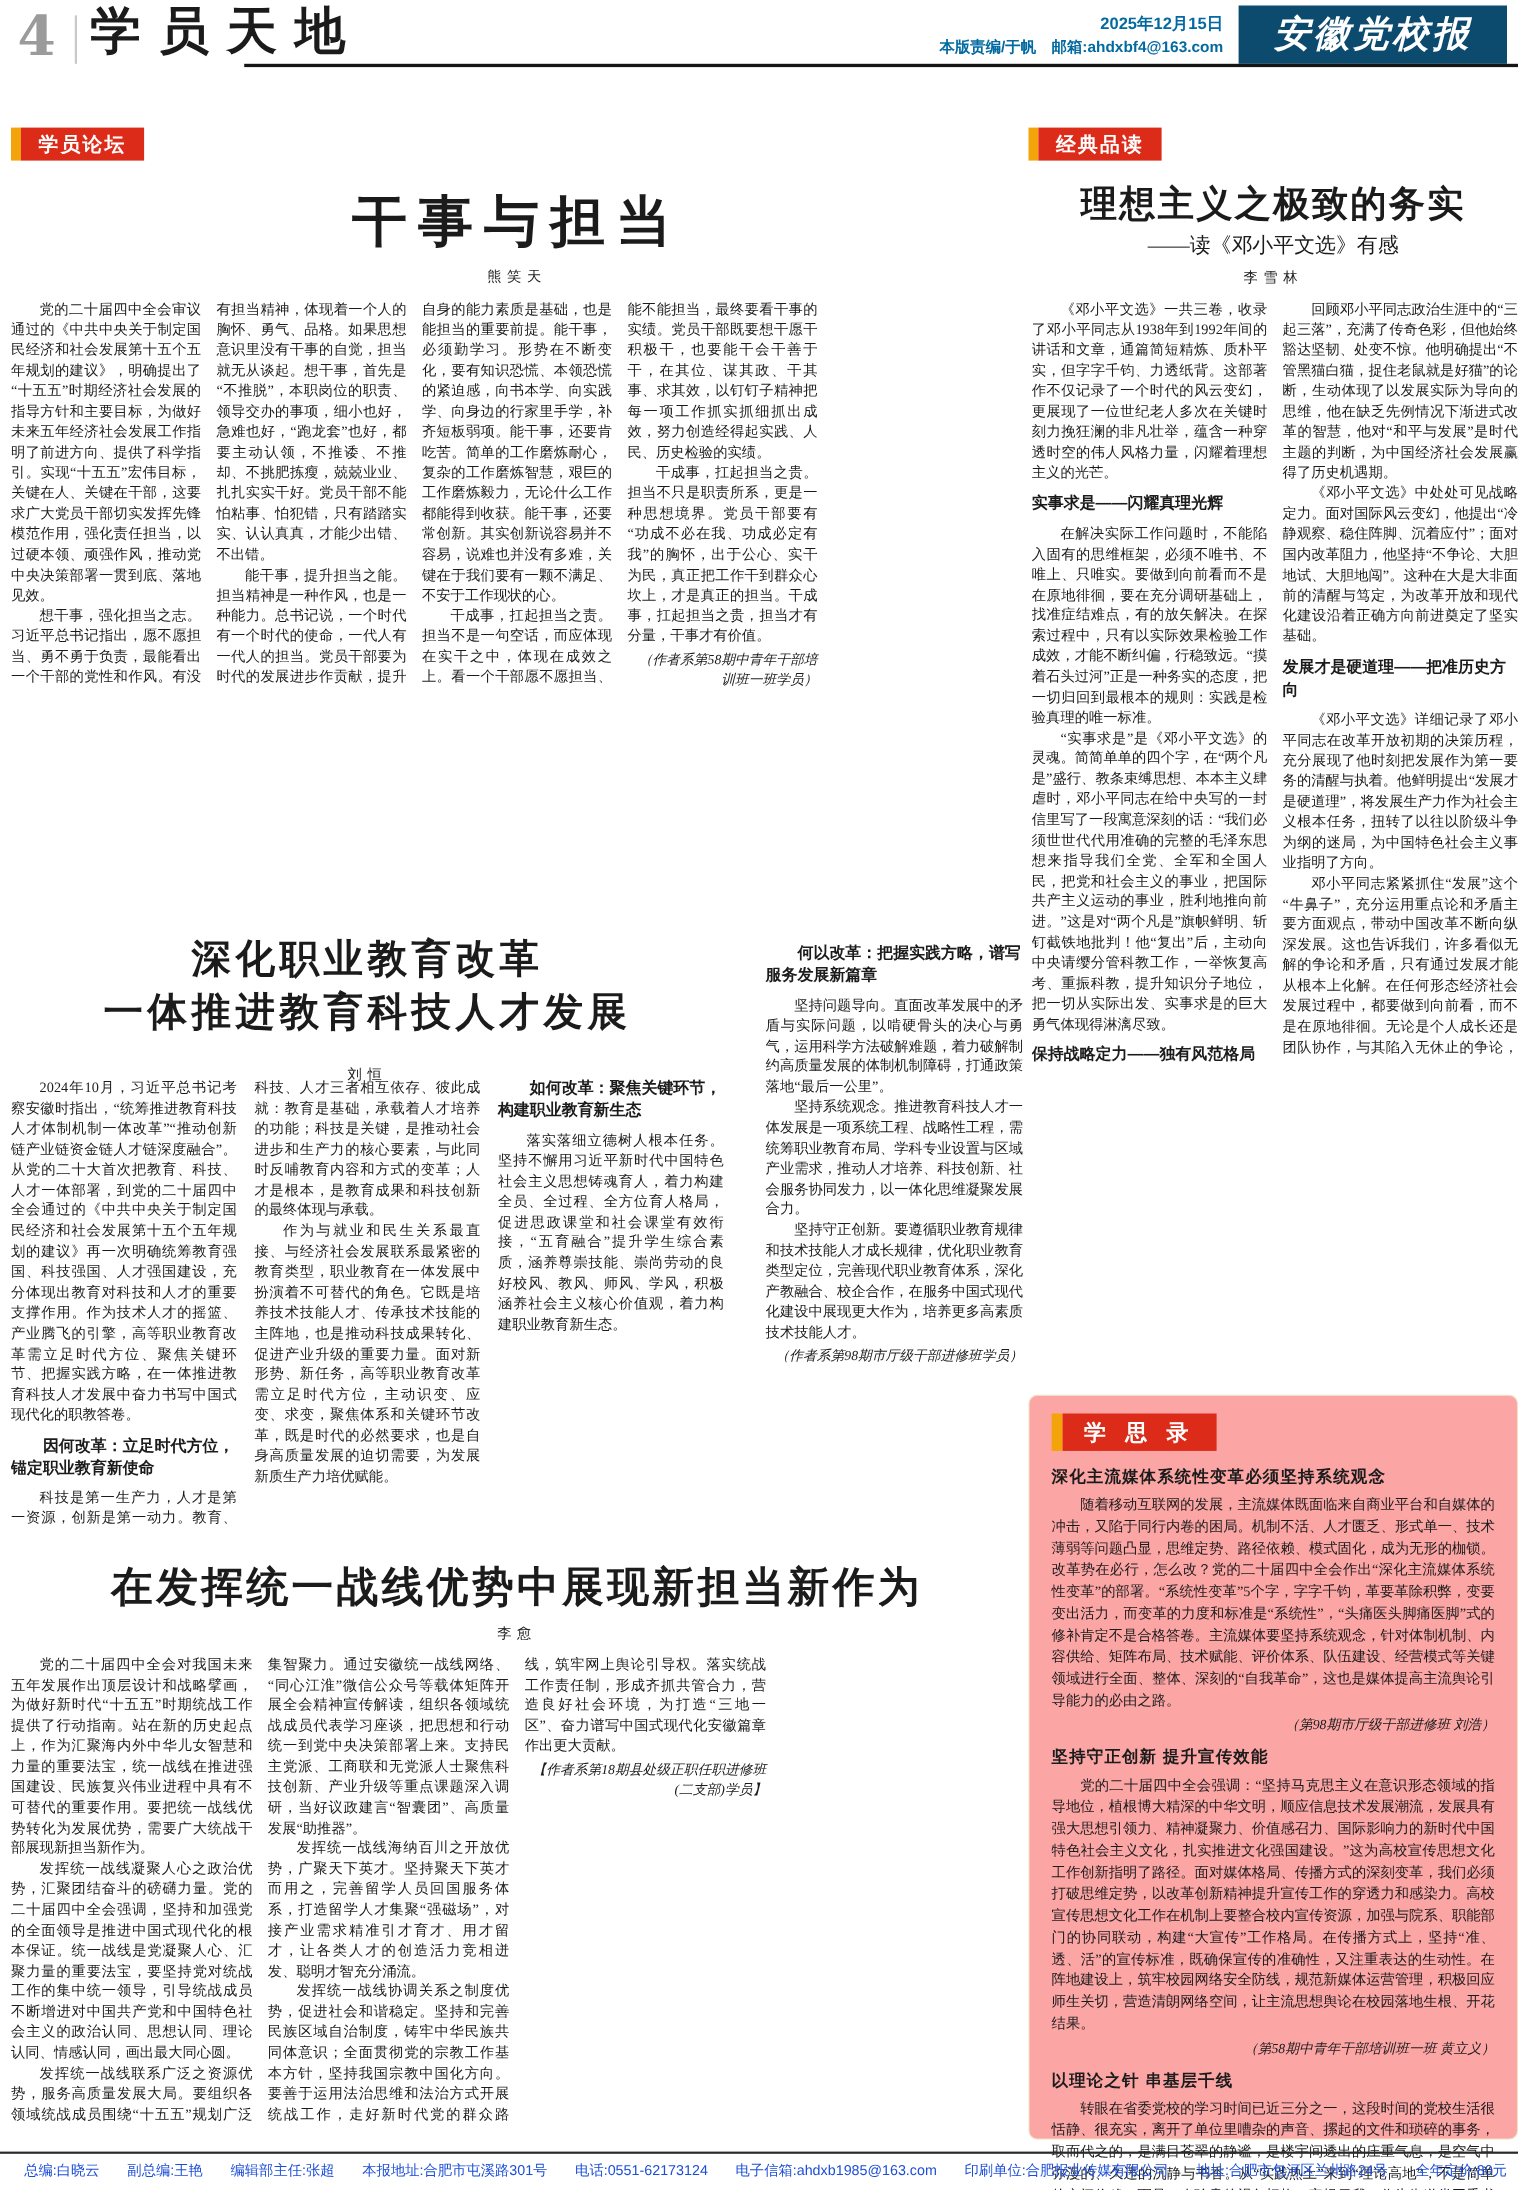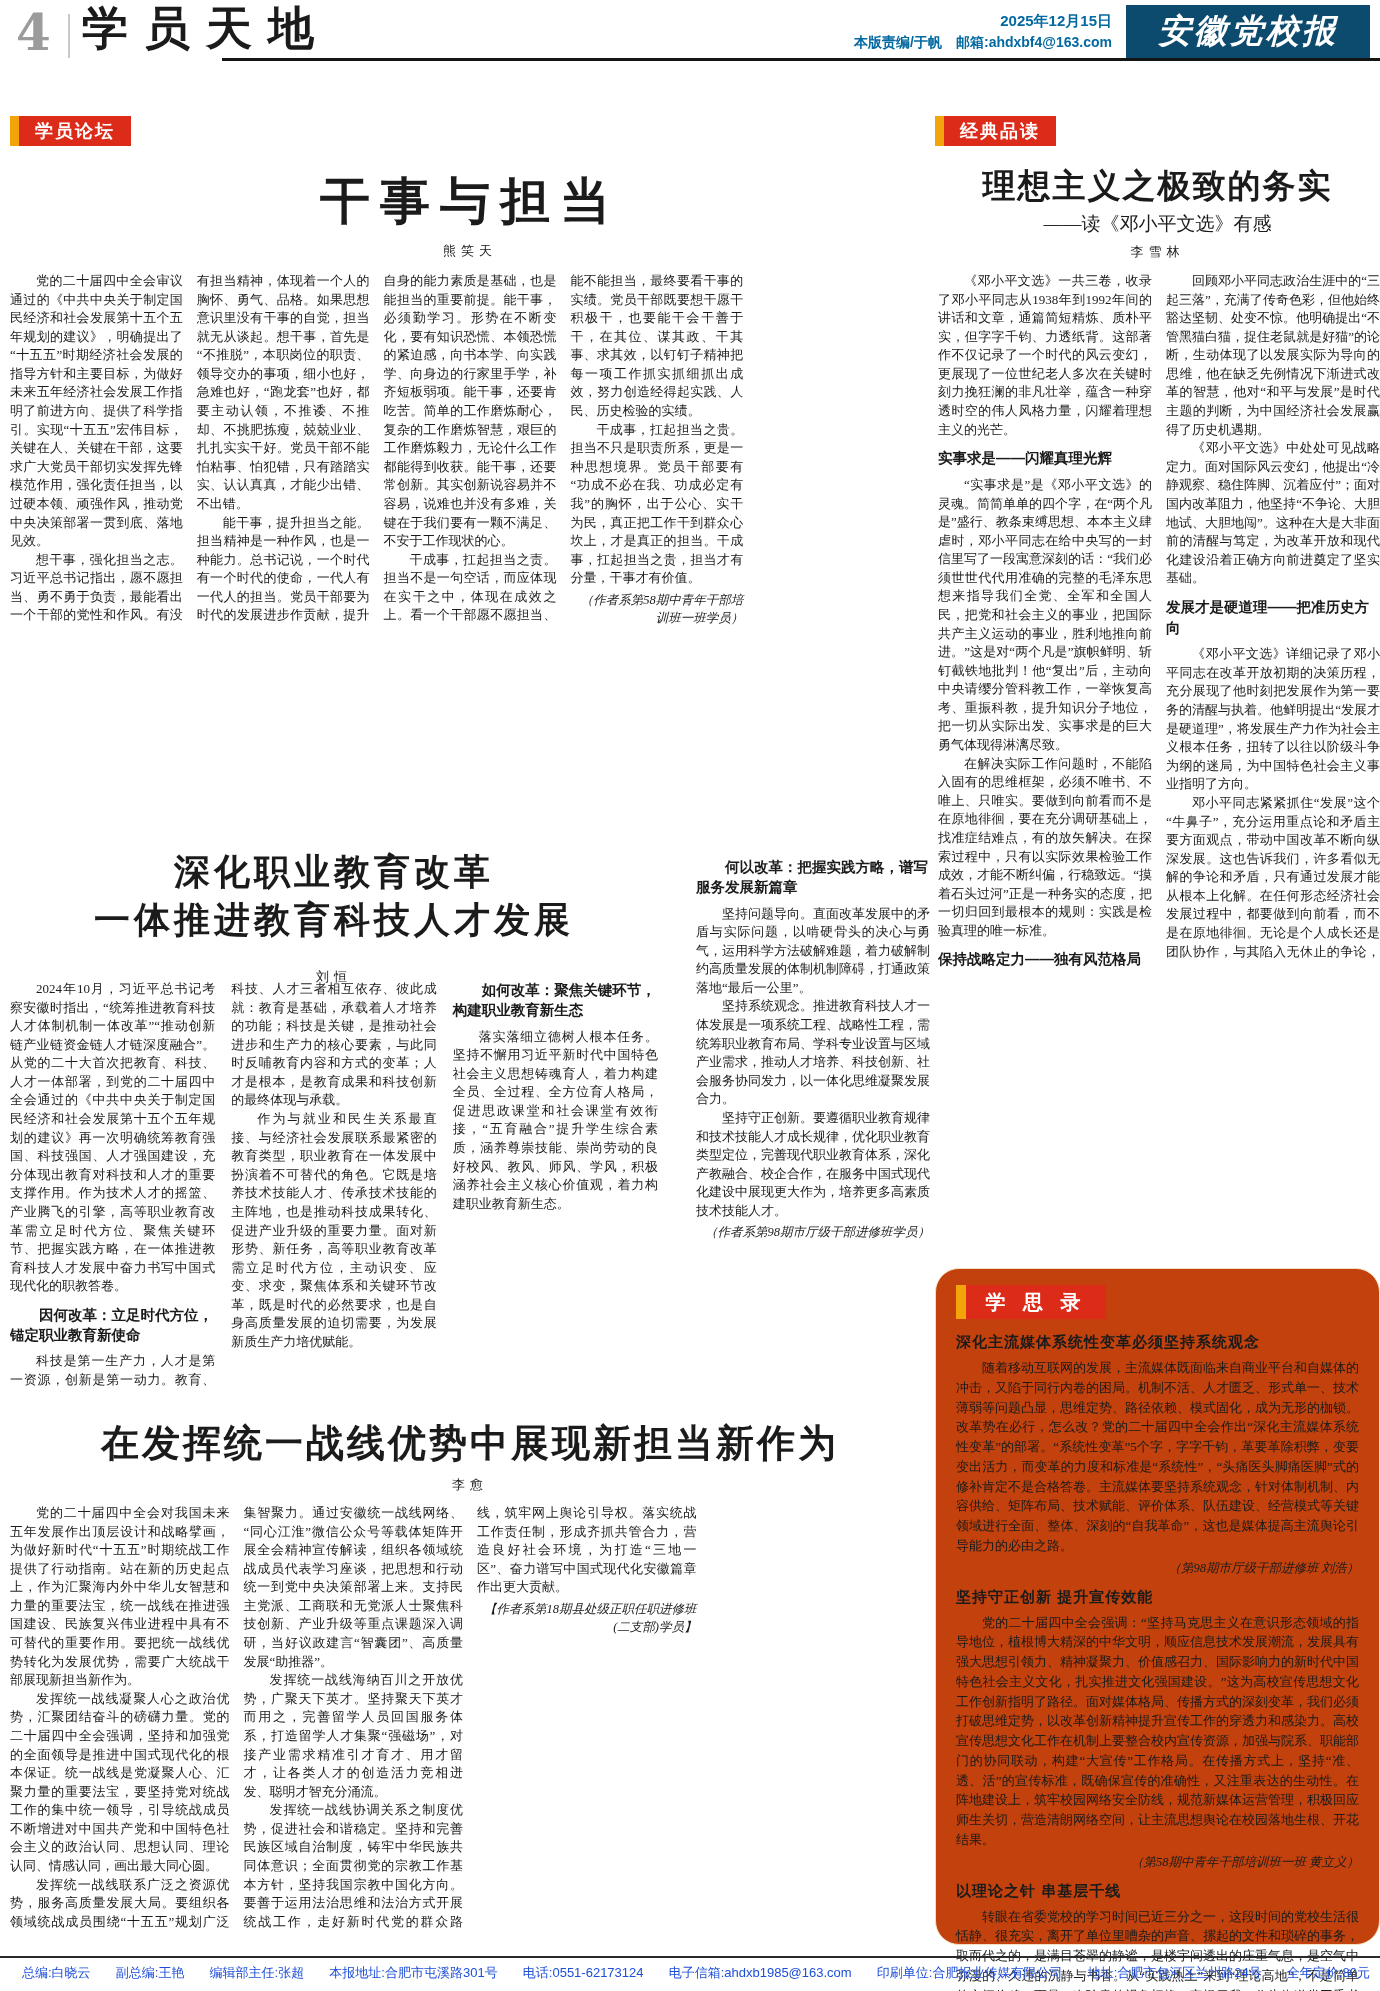--- a/index.html
+++ b/index.html
@@ -31,22 +31,22 @@
   .body{position:absolute;overflow:hidden;text-align:justify;font-size:13px;line-height:1.43;
         column-fill:auto;}
   .blk{margin:0;}
   .blk.p{text-indent:2em;}
   .blk.h{font-family:"Liberation Sans","DejaVu Sans",sans-serif;font-weight:700;text-align:left;
          font-size:14.5px;margin:9px 0 7px;}
   .blk.hl{font-family:"Liberation Sans","DejaVu Sans",sans-serif;font-weight:700;text-align:left;
           text-indent:2em;font-size:14.5px;margin:9px 0 7px;line-height:1.4;}
   .blk.attr{text-align:right;font-style:italic;font-size:12.5px;margin-top:4px;}
   
-  .study-box{position:absolute;left:935px;top:1268px;width:445px;height:677px;background:#c2410c;
-             border:1px solid #f1e0bf;border-radius:24px;box-sizing:border-box;padding:16px 20px 10px 20px;}
+  .study-box{position:absolute;left:935px;top:1268px;width:445px;height:677px;background:#fca5a5;
+             border:1px solid #f1e0bf;border-radius:8px;box-sizing:border-box;padding:16px 20px 10px 20px;}
   .study-tag{position:relative;display:flex;height:34px;width:150px;margin-bottom:14px;}
   .study-tag .ybar{width:10px;background:#f3a40b;}
   .study-tag .rbox{flex:1;background:#dc2b18;color:#fff;display:flex;align-items:center;justify-content:center;
                    font-family:"Liberation Sans","DejaVu Sans",sans-serif;font-size:20px;font-weight:700;letter-spacing:6px;}
   .study-item{margin-bottom:10px;}
   .study-item .ti{font-family:"Liberation Sans","DejaVu Sans",sans-serif;font-weight:700;font-size:15px;
                   margin:6px 0 6px;letter-spacing:1px;}
   .study-item p{margin:0;text-indent:2em;text-align:justify;font-size:13px;line-height:1.52;}
   .study-item .at{text-align:right;font-style:italic;font-size:12.5px;margin-top:3px;text-indent:0;}
   
@@ -93,22 +93,22 @@
     <div class="rbox">经典品读</div>
   </div>
 
   <div class="a-title" style="left:935px;top:166px;width:445px;font-size:33px;letter-spacing:2px;">理想主义之极致的务实</div>
   <div class="a-title" style="left:935px;top:212px;width:445px;font-size:19px;font-weight:400;">——读《邓小平文选》有感</div>
   <div class="a-author" style="left:935px;top:243px;width:445px;">李雪林</div>
   <div class="body" style="left:938px;top:272px;width:442px;height:702px;column-count:2;column-gap:14px;">
 
   <p class="blk p">《邓小平文选》一共三卷，收录了邓小平同志从1938年到1992年间的讲话和文章，通篇简短精炼、质朴平实，但字字千钧、力透纸背。这部著作不仅记录了一个时代的风云变幻，更展现了一位世纪老人多次在关键时刻力挽狂澜的非凡壮举，蕴含一种穿透时空的伟人风格力量，闪耀着理想主义的光芒。</p>
       <p class="blk h">实事求是——闪耀真理光辉</p>
+      <p class="blk p">在解决实际工作问题时，不能陷入固有的思维框架，必须不唯书、不唯上、只唯实。要做到向前看而不是在原地徘徊，要在充分调研基础上，找准症结难点，有的放矢解决。在探索过程中，只有以实际效果检验工作成效，才能不断纠偏，行稳致远。“摸着石头过河”正是一种务实的态度，把一切归回到最根本的规则：实践是检验真理的唯一标准。</p>
       <p class="blk p">“实事求是”是《邓小平文选》的灵魂。简简单单的四个字，在“两个凡是”盛行、教条束缚思想、本本主义肆虐时，邓小平同志在给中央写的一封信里写了一段寓意深刻的话：“我们必须世世代代用准确的完整的毛泽东思想来指导我们全党、全军和全国人民，把党和社会主义的事业，把国际共产主义运动的事业，胜利地推向前进。”这是对“两个凡是”旗帜鲜明、斩钉截铁地批判！他“复出”后，主动向中央请缨分管科教工作，一举恢复高考、重振科教，提升知识分子地位，把一切从实际出发、实事求是的巨大勇气体现得淋漓尽致。</p>
-      <p class="blk p">在解决实际工作问题时，不能陷入固有的思维框架，必须不唯书、不唯上、只唯实。要做到向前看而不是在原地徘徊，要在充分调研基础上，找准症结难点，有的放矢解决。在探索过程中，只有以实际效果检验工作成效，才能不断纠偏，行稳致远。“摸着石头过河”正是一种务实的态度，把一切归回到最根本的规则：实践是检验真理的唯一标准。</p>
       <p class="blk h">保持战略定力——独有风范格局</p>
       <p class="blk p">回顾邓小平同志政治生涯中的“三起三落”，充满了传奇色彩，但他始终豁达坚韧、处变不惊。他明确提出“不管黑猫白猫，捉住老鼠就是好猫”的论断，生动体现了以发展实际为导向的思维，他在缺乏先例情况下渐进式改革的智慧，他对“和平与发展”是时代主题的判断，为中国经济社会发展赢得了历史机遇期。</p>
       <p class="blk p">《邓小平文选》中处处可见战略定力。面对国际风云变幻，他提出“冷静观察、稳住阵脚、沉着应付”；面对国内改革阻力，他坚持“不争论、大胆地试、大胆地闯”。这种在大是大非面前的清醒与笃定，为改革开放和现代化建设沿着正确方向前进奠定了坚实基础。</p>
       <p class="blk h">发展才是硬道理——把准历史方向</p>
       <p class="blk p">《邓小平文选》详细记录了邓小平同志在改革开放初期的决策历程，充分展现了他时刻把发展作为第一要务的清醒与执着。他鲜明提出“发展才是硬道理”，将发展生产力作为社会主义根本任务，扭转了以往以阶级斗争为纲的迷局，为中国特色社会主义事业指明了方向。</p>
       <p class="blk p">邓小平同志紧紧抓住“发展”这个“牛鼻子”，充分运用重点论和矛盾主要方面观点，带动中国改革不断向纵深发展。这也告诉我们，许多看似无解的争论和矛盾，只有通过发展才能从根本上化解。在任何形态经济社会发展过程中，都要做到向前看，而不是在原地徘徊。无论是个人成长还是团队协作，与其陷入无休止的争论，不如先行动起来，在发展中不断修正并调整方向。</p>
     </div>
 
   <div class="a-title" style="left:10px;top:850px;width:648px;font-size:36px;letter-spacing:4px;">深化职业教育改革</div>
   <div class="a-title" style="left:10px;top:898px;width:648px;font-size:36px;letter-spacing:4px;">一体推进教育科技人才发展</div>

